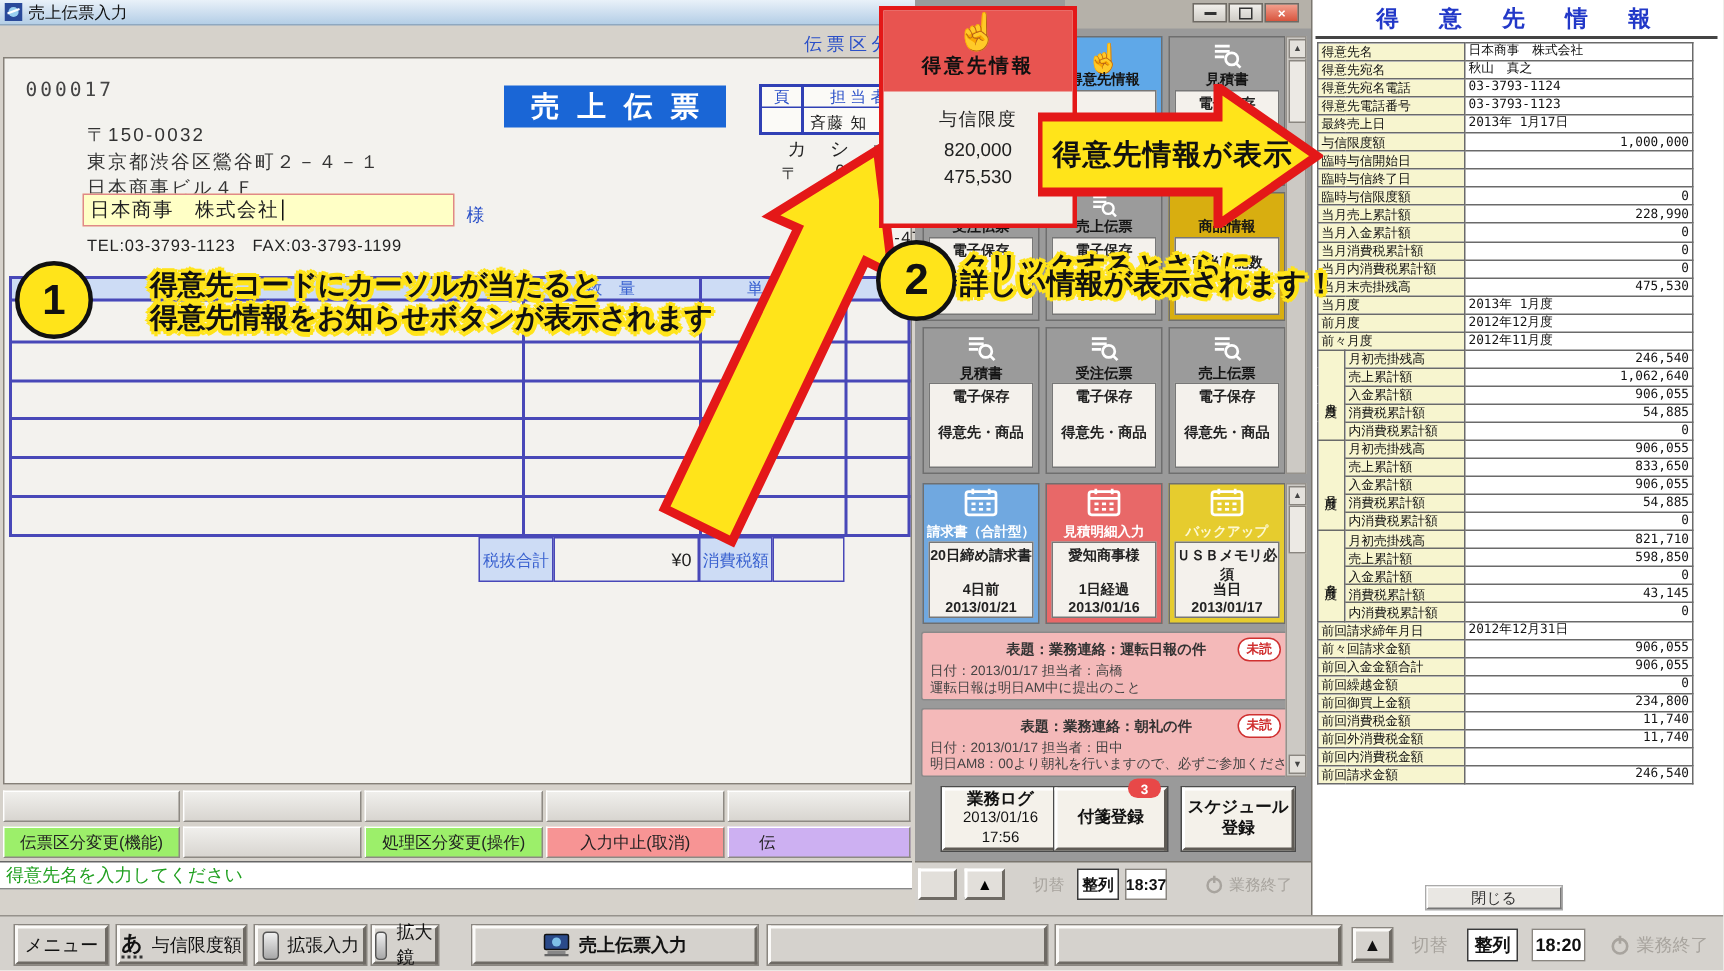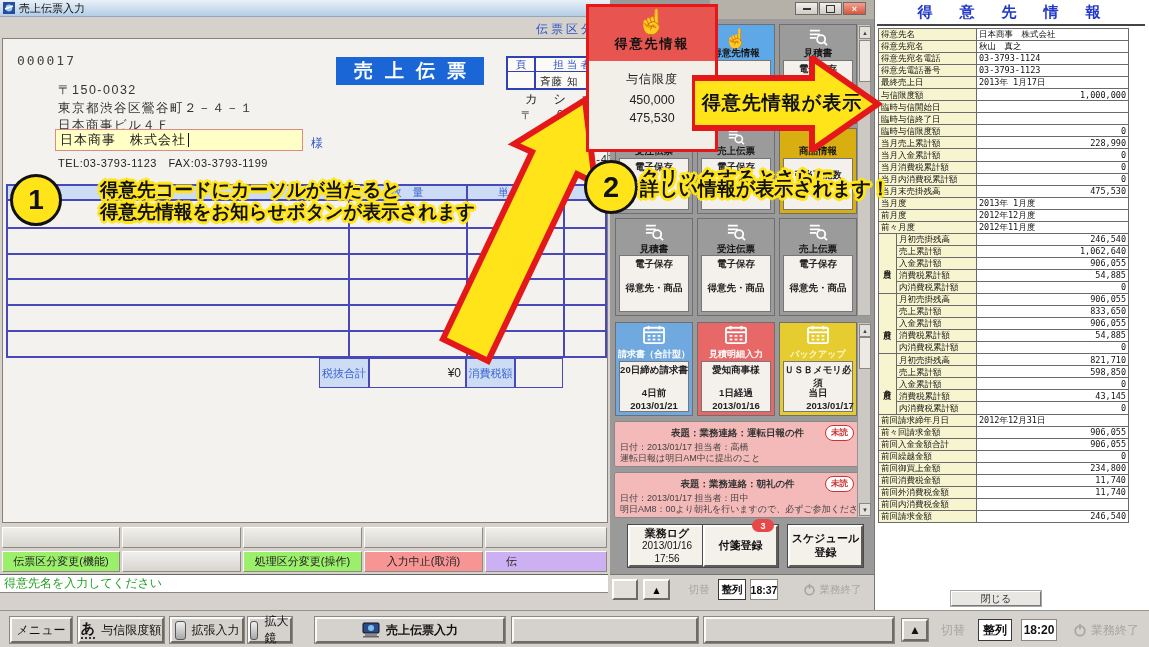--- a/index.html
+++ b/index.html
@@ -360,21 +360,21 @@
               <rect x="17" y="11" width="3" height="2"></rect>
               <rect x="6" y="15" width="3" height="2"></rect>
               <rect x="11.5" y="15" width="3" height="2"></rect>
               <rect x="17" y="15" width="3" height="2"></rect>
             </g>
           </svg></div>
       <div class="tlabel" style="top:25px;color:#fdf8d0;font-size:9px;">バックアップ</div>
       <div class="box" style="top:38px;">
         <div class="bline" style="top:2px;font-size:9.5px;">ＵＳＢメモリ必須</div>
         <div class="bline" style="top:25px;">当日</div>
-        <div class="bline" style="top:38px;padding-left:12px;">2013/01/17</div>
+        <div class="bline" style="top:38px;">2013/01/17</div>
       </div>
     </div>
 
     <div class="msg" style="top:421px;">
       <div class="mtitle" style="top:5px;">表題：業務連絡：運転日報の件</div>
       <div class="unread">未読</div>
       <div class="mline" style="top:19px;">日付：2013/01/17 担当者：高橋</div>
       <div class="mline" style="top:30px;">運転日報は明日AM中に提出のこと</div>
     </div>
     <div class="msg" style="top:472px;">
@@ -431,21 +431,21 @@
       </div>
     </div>
   </div>
 
   <div id="popup">
     <div class="phead">
       <div style="text-align:center;color:#fff;font-size:24px;line-height:1.1;margin-top:2px;">☝</div>
       <div style="text-align:center;font-weight:bold;font-size:13px;color:#111;letter-spacing:2px;">得意先情報</div>
     </div>
     <div style="position:absolute;top:64px;width:100%;text-align:center;font-size:12px;color:#222;letter-spacing:1px;">与信限度</div>
-    <div style="position:absolute;top:86px;width:100%;text-align:center;font-size:12.5px;color:#222;">450,000</div>
+    <div style="position:absolute;top:86px;width:100%;text-align:center;font-size:12.5px;color:#222;">820,000</div>
     <div style="position:absolute;top:104px;width:100%;text-align:center;font-size:12.5px;color:#222;">475,530</div>
   </div>
 
   <div id="right">
     <div id="rtitle">得　意　先　情　報</div>
     <div id="rrule"></div>
     <div style="position:absolute;left:3px;top:28px;">
       <table id="cust-table">
         <colgroup>
             <col style="width:18px;">

